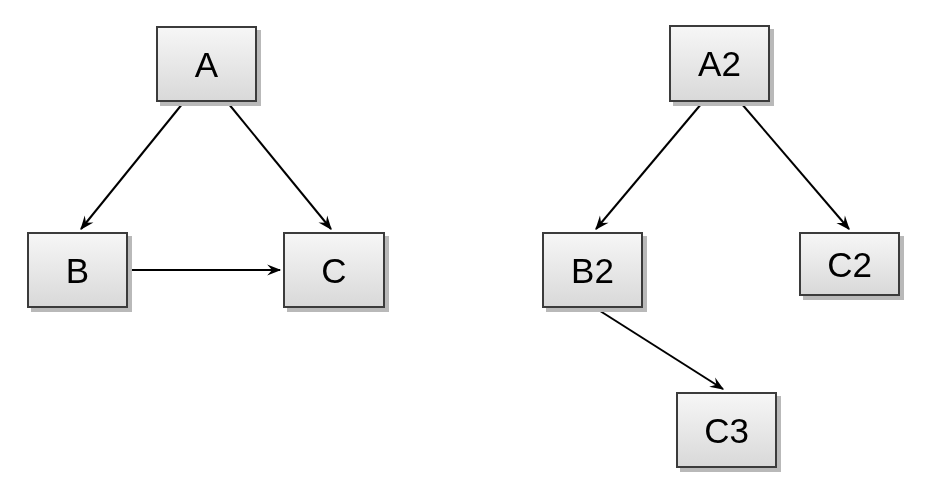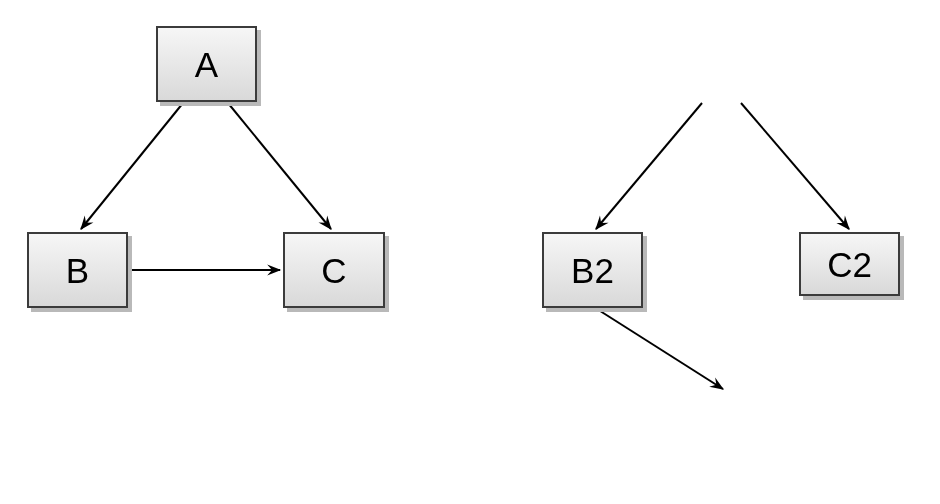--- a/index.html
+++ b/index.html
@@ -64,19 +64,25 @@
     </svg>
 <div class="node" style="left: 156px; top: 26px; width: 101px; height: 76px; border-color: rgb(59, 59, 59); box-shadow: rgb(185, 185, 185) 4px 4px 0px;">
       <span class="node-label" style="color: rgb(0, 0, 0);">A</span>
     </div>
     <div class="node" style="left: 27px; top: 232px; width: 101px; height: 76px; border-color: rgb(59, 59, 59); box-shadow: rgb(185, 185, 185) 4px 4px 0px;">
       <span class="node-label" style="color: rgb(0, 0, 0);">B</span>
     </div>
     <div class="node" style="left: 283px; top: 232px; width: 102px; height: 76px; border-color: rgb(59, 59, 59); box-shadow: rgb(185, 185, 185) 4px 4px 0px;">
       <span class="node-label" style="color: rgb(0, 0, 0);">C</span>
     </div>
+    <div class="node" style="left: 669px; top: 25px; width: 101px; height: 77px; border-color: rgb(59, 59, 59); box-shadow: rgb(185, 185, 185) 4px 4px 0px;">
+      <span class="node-label" style="color: rgb(0, 0, 0);">A2</span>
+    </div>
     <div class="node" style="left: 542px; top: 232px; width: 101px; height: 76px; border-color: rgb(59, 59, 59); box-shadow: rgb(185, 185, 185) 4px 4px 0px;">
       <span class="node-label" style="color: rgb(0, 0, 0);">B2</span>
     </div>
     <div class="node" style="left: 799px; top: 232px; width: 101px; height: 64px; border-color: rgb(59, 59, 59); box-shadow: rgb(185, 185, 185) 4px 4px 0px;">
       <span class="node-label" style="color: rgb(0, 0, 0);">C2</span>
     </div>
+    <div class="node" style="left: 676px; top: 392px; width: 101px; height: 76px; border-color: rgb(59, 59, 59); box-shadow: rgb(185, 185, 185) 4px 4px 0px;">
+      <span class="node-label" style="color: rgb(0, 0, 0);">C3</span>
+    </div>
   </div>
 
 </body></html>

